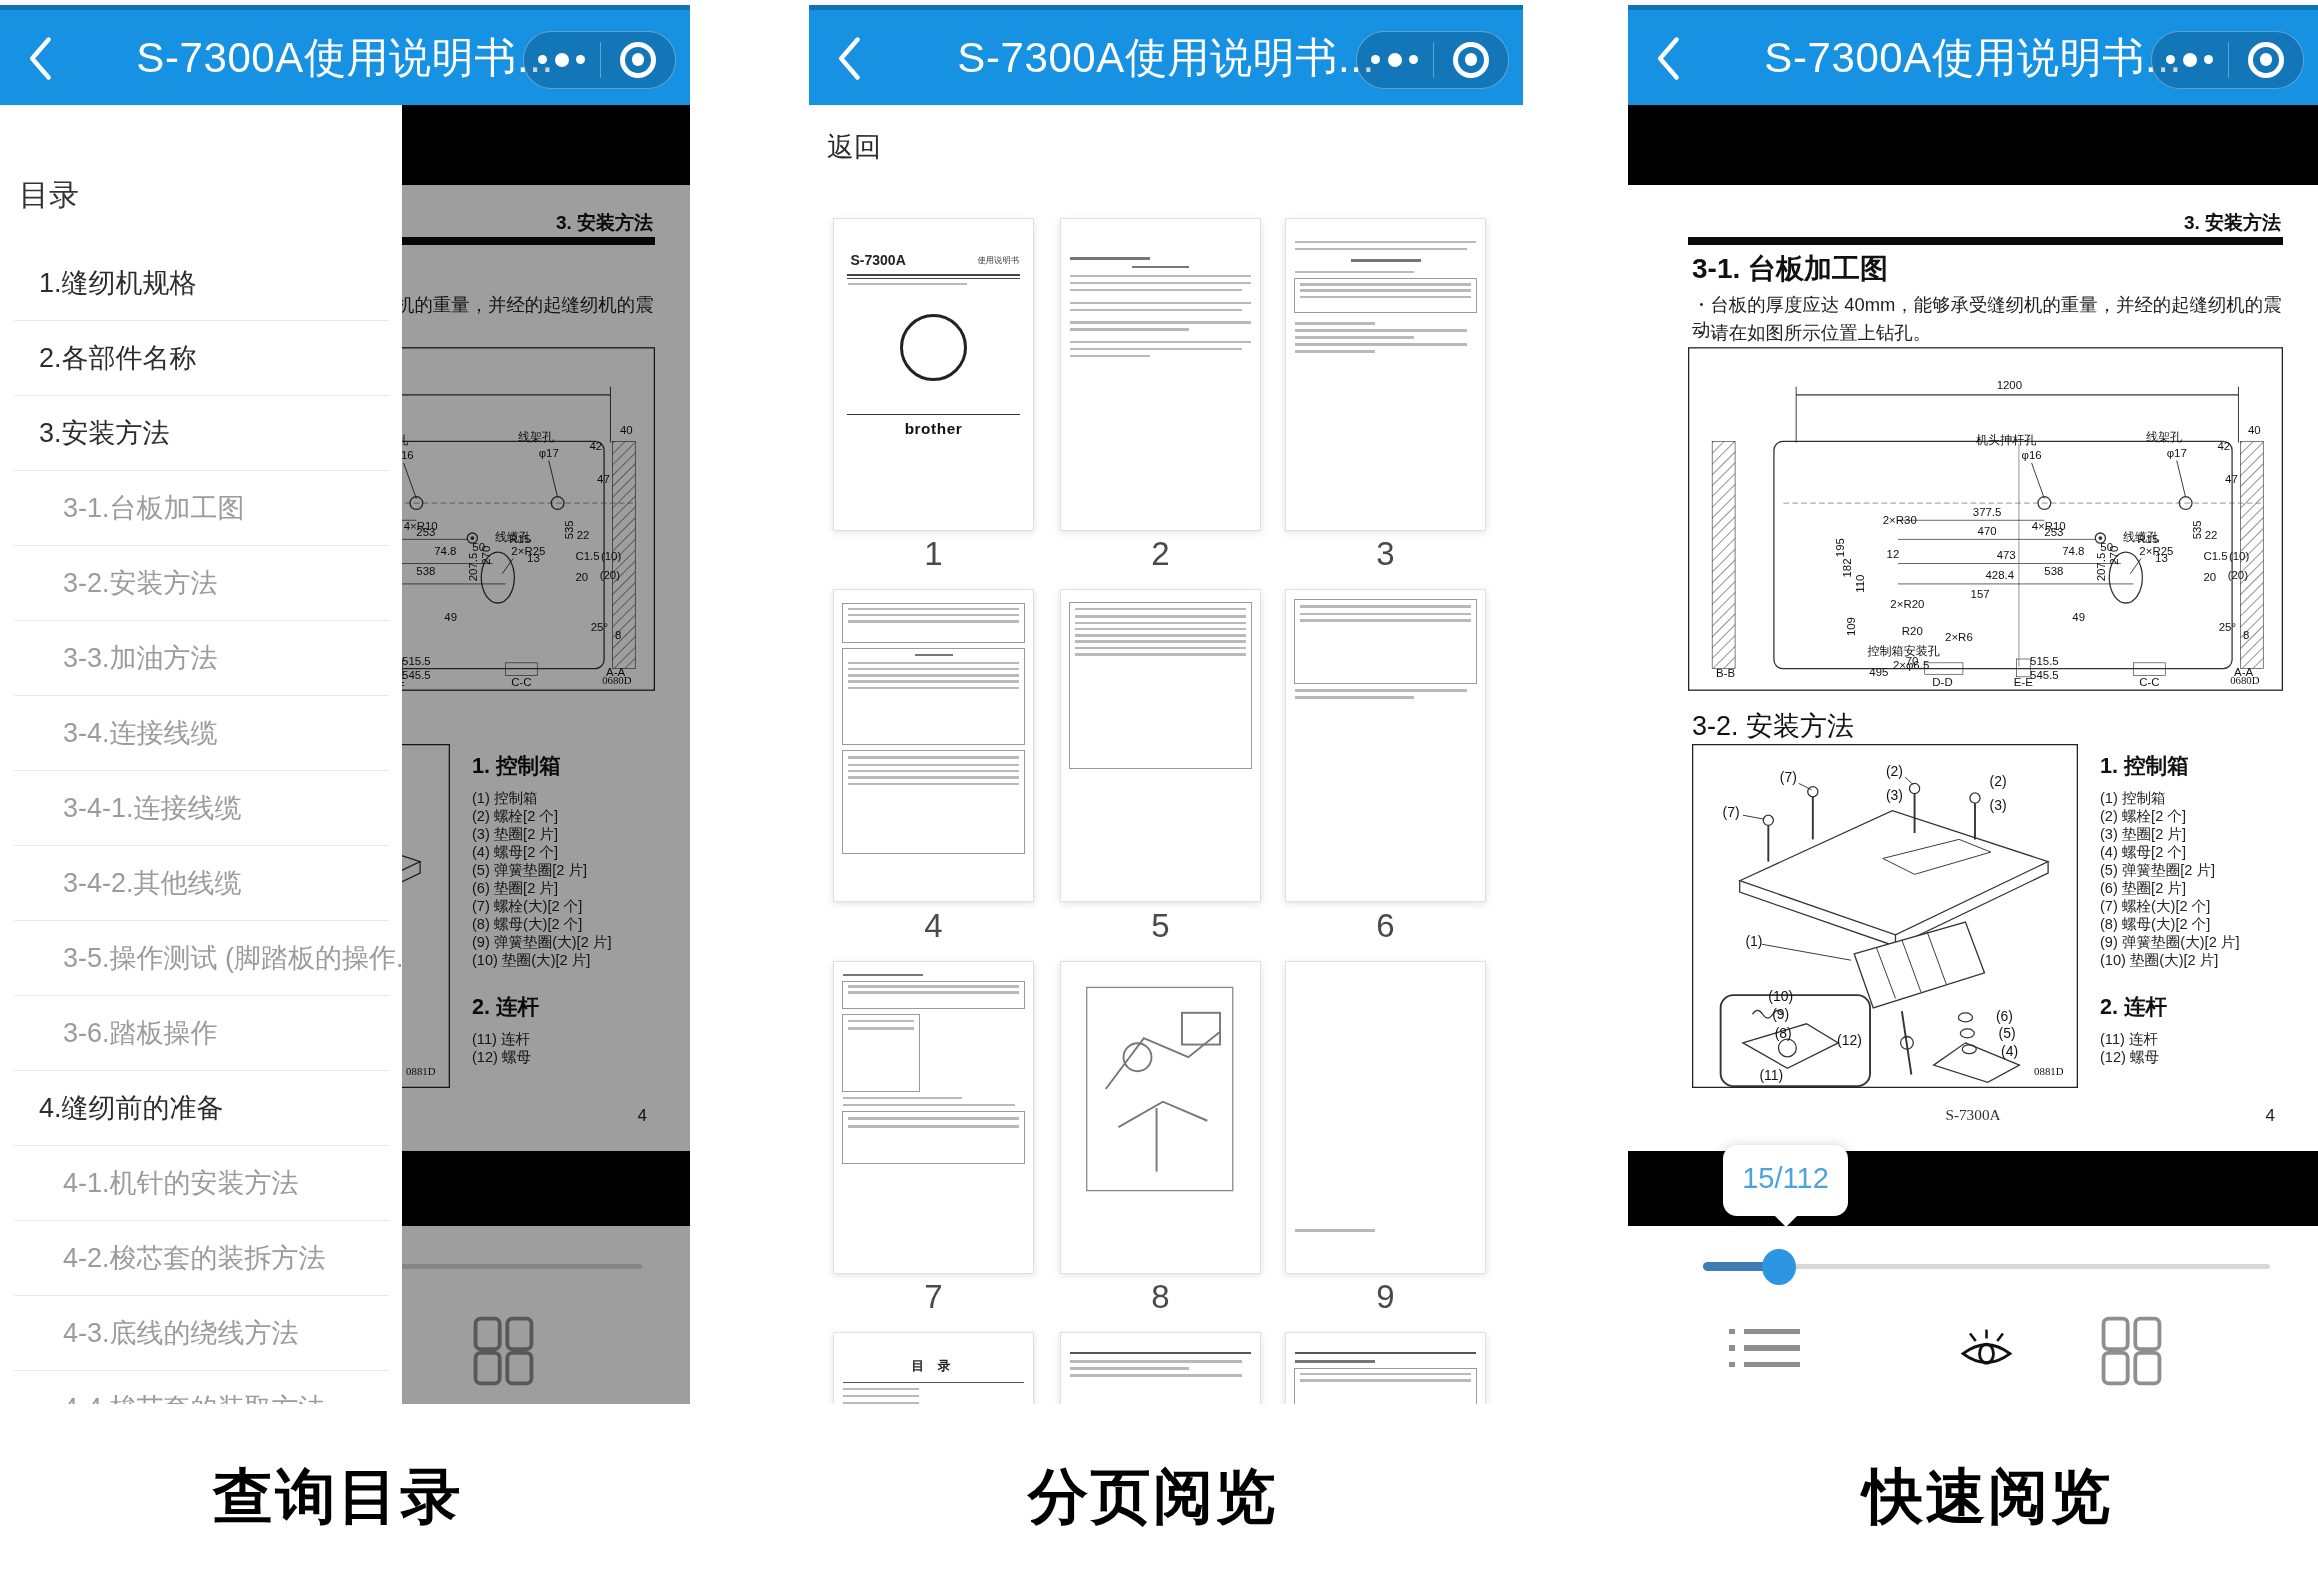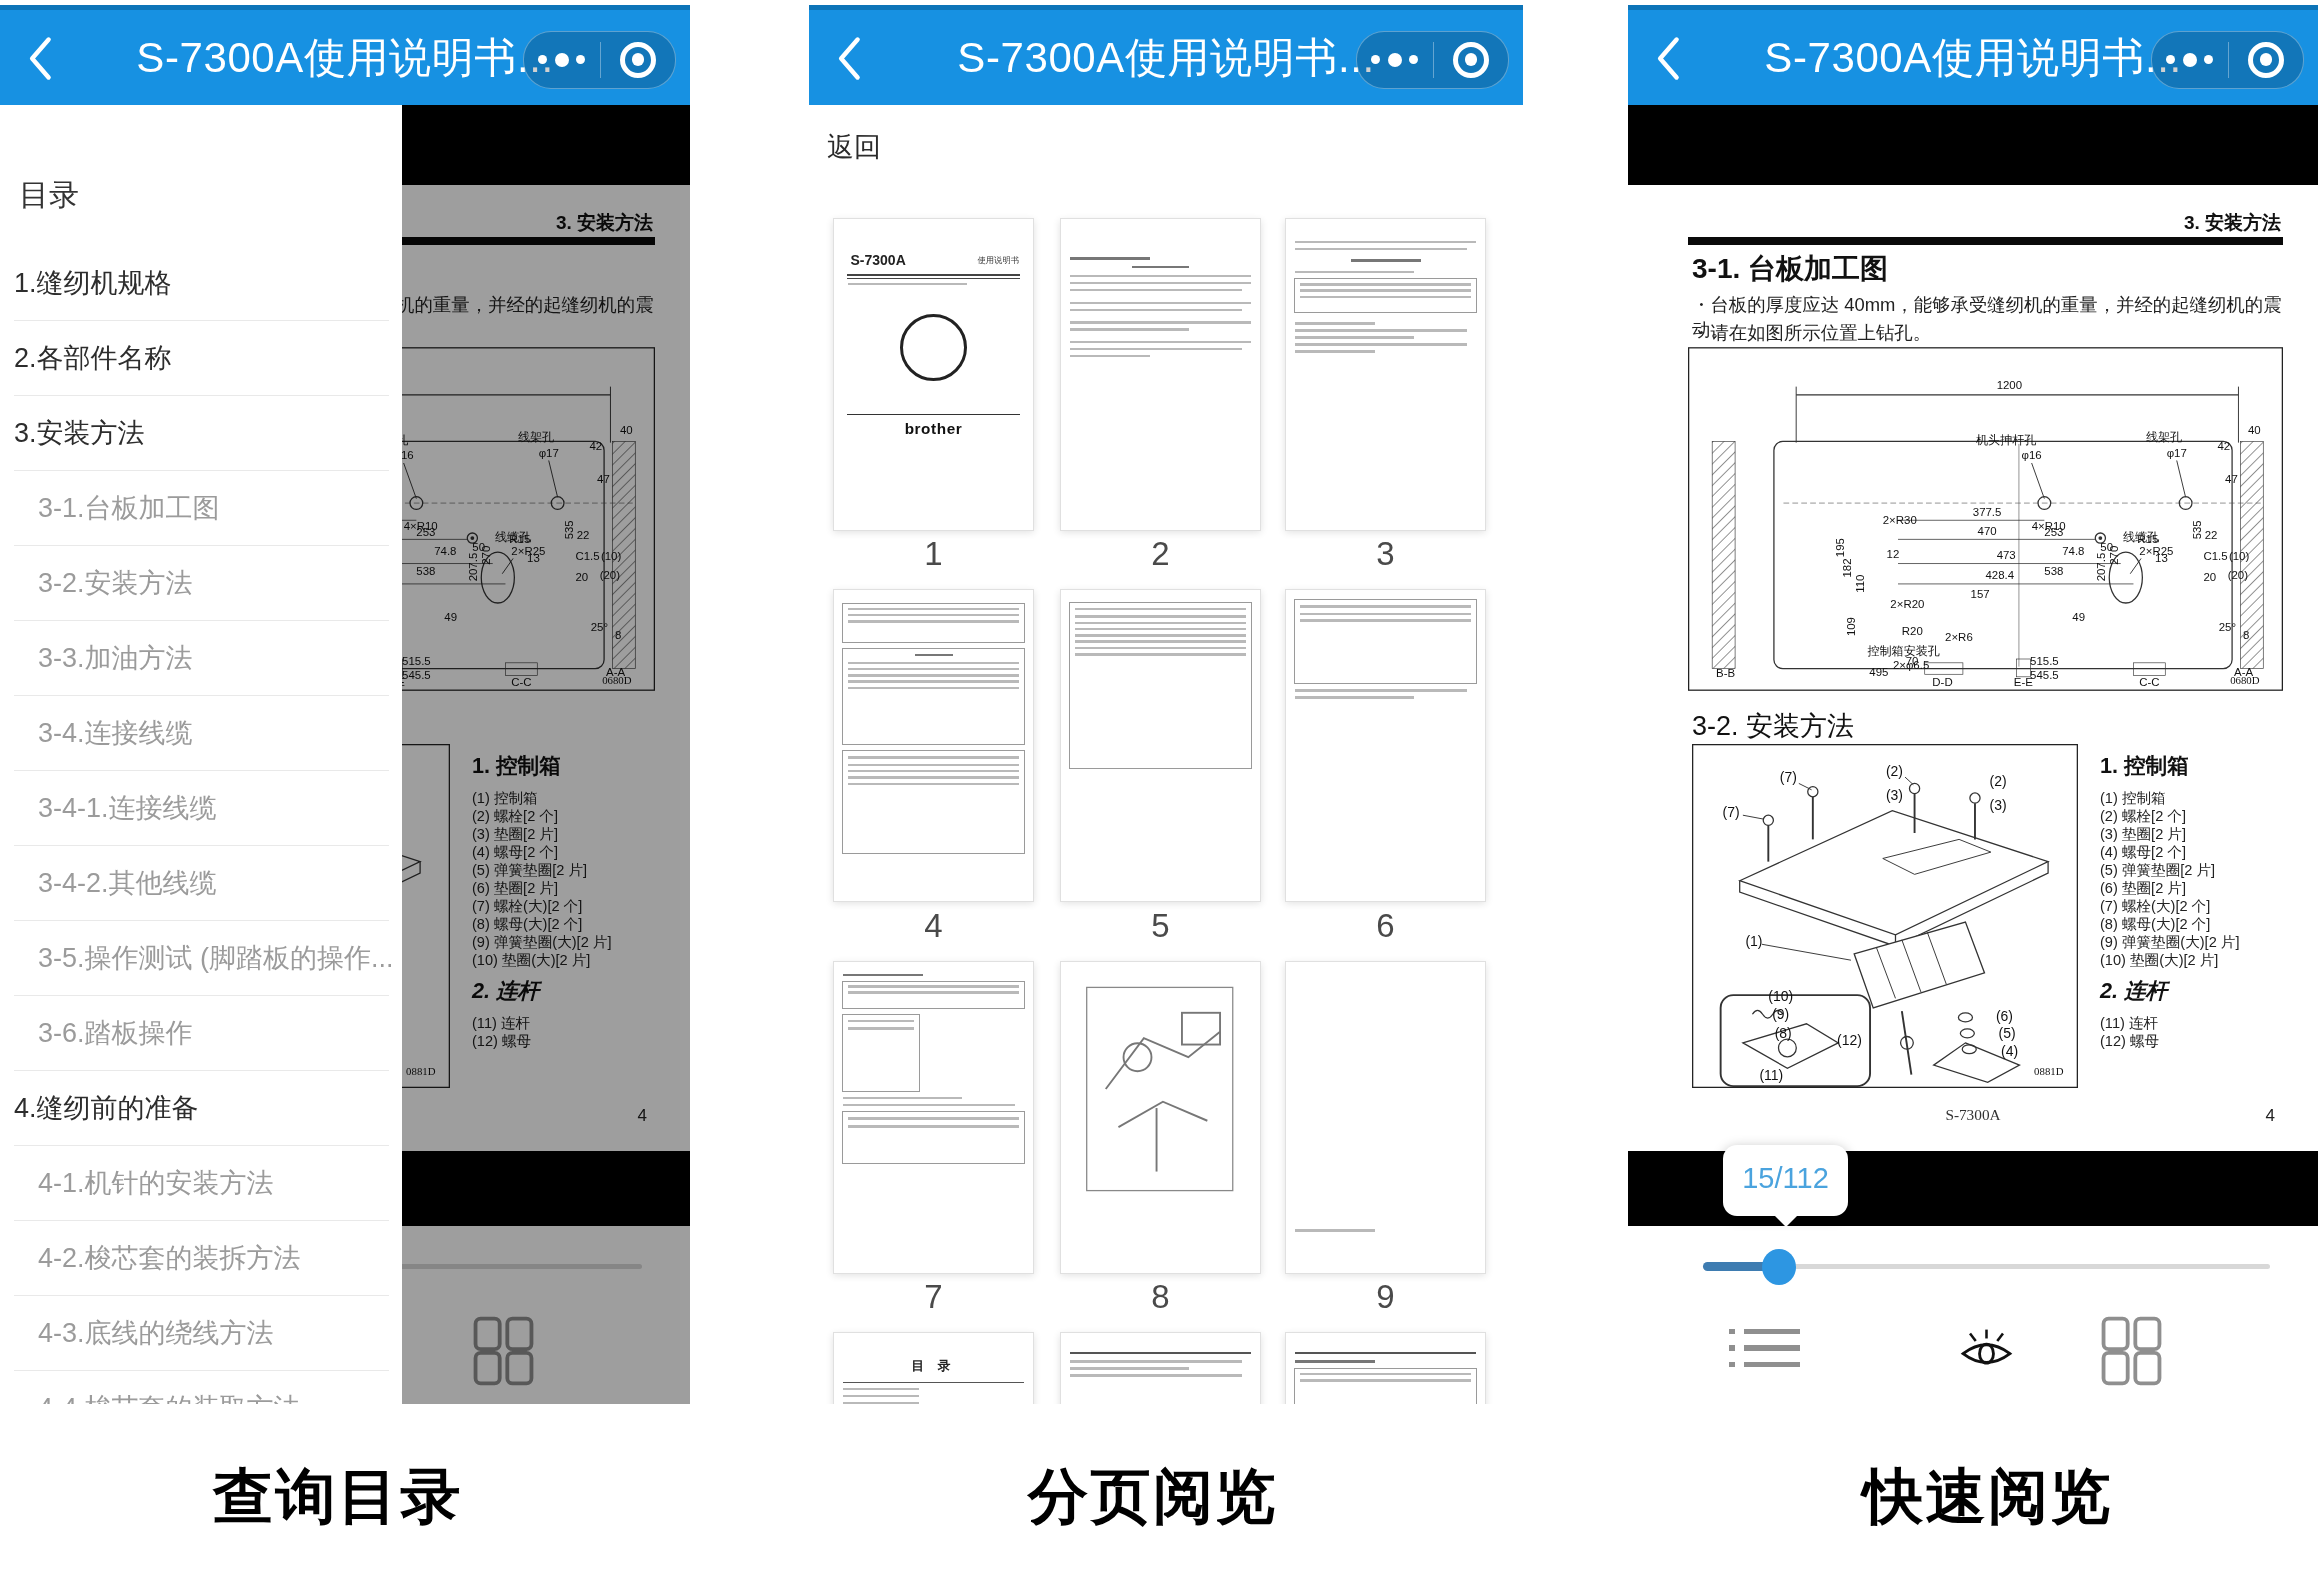--- a/index.html
+++ b/index.html
@@ -30,21 +30,21 @@
   .chaprule{position:absolute;left:60px;top:52px;width:595px;height:7.6px;background:#0a0a0a;}
   .s31title{position:absolute;left:64px;top:65px;font-size:28px;font-weight:700;}
   .bullet{position:absolute;left:64px;font-size:18.4px;color:#222;}
   .b1{top:107px;} .b2{top:135px;}
   .dwg1{position:absolute;left:60px;top:162px;}
   .s32title{position:absolute;left:64px;top:523px;font-size:27px;font-weight:400;}
   .dwg2{position:absolute;left:64px;top:559px;}
   .partscol{position:absolute;left:472px;top:566px;width:210px;}
   .ptitle{font-size:21.6px;font-weight:700;color:#111;}
   .plist{margin:9px 0 0 0;padding:0;list-style:none;font-size:14.6px;line-height:18px;color:#222;}
-  .ptitle2{margin-top:7px;font-style:italic;}
+  .ptitle2{margin-top:23px;}
   .pfooter-model{position:absolute;left:0;top:921px;width:100%;text-align:center;font-size:15.3px;font-family:"Liberation Serif",serif;color:#333;}
   .pfooter-page{position:absolute;right:43px;top:921px;font-size:17px;color:#222;}
   .band-slider{position:absolute;left:0;top:1046px;width:100%;height:75px;background:#000;}
   .toolbar{position:absolute;left:0;top:1121px;width:100%;height:178px;background:#fff;}
   .track{position:absolute;left:75px;top:38px;width:567px;height:5.1px;border-radius:2.5px;background:#d8d8d8;}
   .trackfill{position:absolute;left:75px;top:36px;width:76px;height:9px;border-radius:4.5px;background:#3e7cb1;}
   .thumbdot{position:absolute;left:134px;top:23px;width:34px;height:36px;border-radius:50%;background:#2d96e2;}
   .icon-list{position:absolute;left:101px;top:99px;width:76px;height:51px;}
   .icon-list .r{position:absolute;left:0;width:76px;height:5.1px;}
   .icon-list .r i{position:absolute;left:0;top:0;width:6.4px;height:5.1px;background:#8f8f8f;}
@@ -53,21 +53,21 @@
   .icon-grid{position:absolute;left:473px;top:90px;}
   .bubble{position:absolute;left:95px;top:1040px;width:125px;height:71px;background:#fff;border-radius:14px;box-shadow:0 2.5px 11.5px rgba(0,0,0,0.25);}
   .bubble span{display:block;width:100%;text-align:center;line-height:67px;font-size:29px;color:#4aa3de;}
   .bubble .tail{position:absolute;left:51px;top:70px;width:0;height:0;border-left:12px solid transparent;border-right:12px solid transparent;border-top:12.7px solid #fff;}
   
   .dim{position:absolute;left:0;top:0;width:100%;height:100%;background:rgba(0,0,0,0.38);z-index:5;}
   .drawer{position:absolute;left:0;top:0;width:402px;height:100%;background:#fff;z-index:6;}
   .toc-title{position:absolute;left:19px;top:70px;font-size:30px;color:#333;}
   .toc-list{position:absolute;left:0;top:141px;width:100%;}
   .toc-row{position:relative;height:74px;margin:0 12.7px 0 14px;border-bottom:0.6px solid #e9e9e9;}
-  .toc-row span{position:absolute;top:50%;transform:translateY(-50%);font-size:27px;white-space:nowrap;}
+  .toc-row span{position:absolute;top:50%;transform:translateY(-50%);font-size:27px;white-space:nowrap;margin-left:25px;}
   .lv1 span{left:0;color:#2d2d2d;}
   .lv2 span{left:24px;color:#9b9b9b;}
   
   .backlink{position:absolute;left:18px;top:24px;font-size:27px;color:#2b2b2b;}
   .thumb{position:absolute;width:201px;height:313px;background:#fff;border:0.6px solid #e0e0e0;box-shadow:0 1.9px 7.6px rgba(0,0,0,0.12);box-sizing:border-box;overflow:hidden;}
   .pnum{position:absolute;width:201px;text-align:center;font-size:33px;color:#4a4a4a;}
   .bar{background:#b9b9b9;height:2.5px;margin:4.5px 9px;}
   .bar.w40{width:40%;} .bar.w60{width:60%;} .bar.w80{margin-right:18px;}
   .bar.dark{background:#777;}
   .bx{border:0.6px solid #9a9a9a;margin:5.1px 7.6px;}

